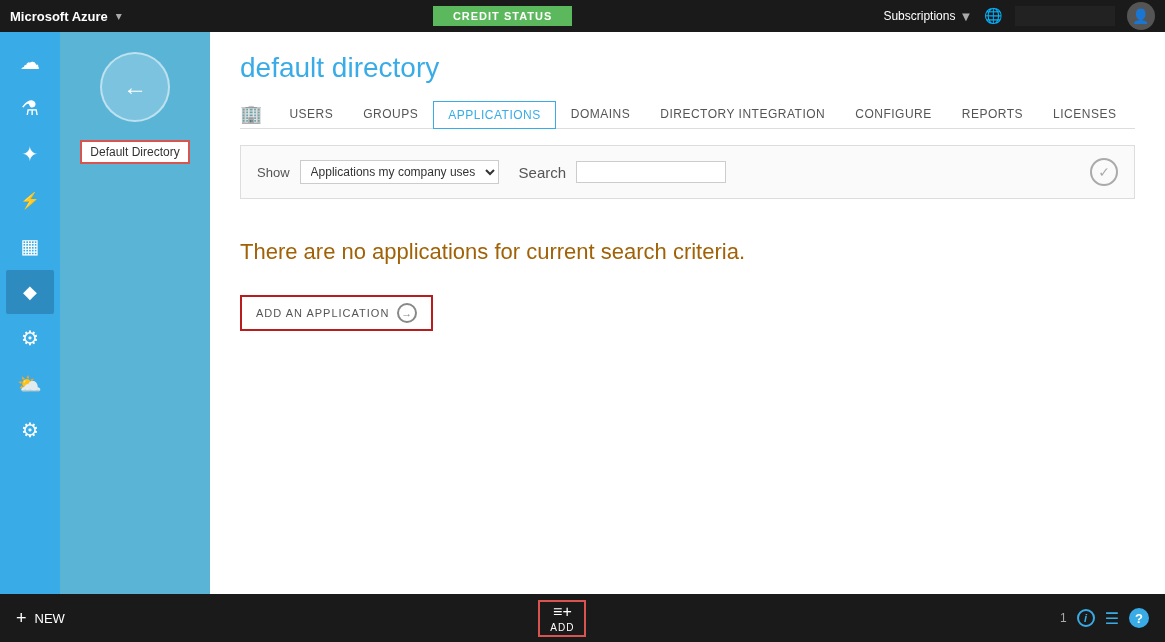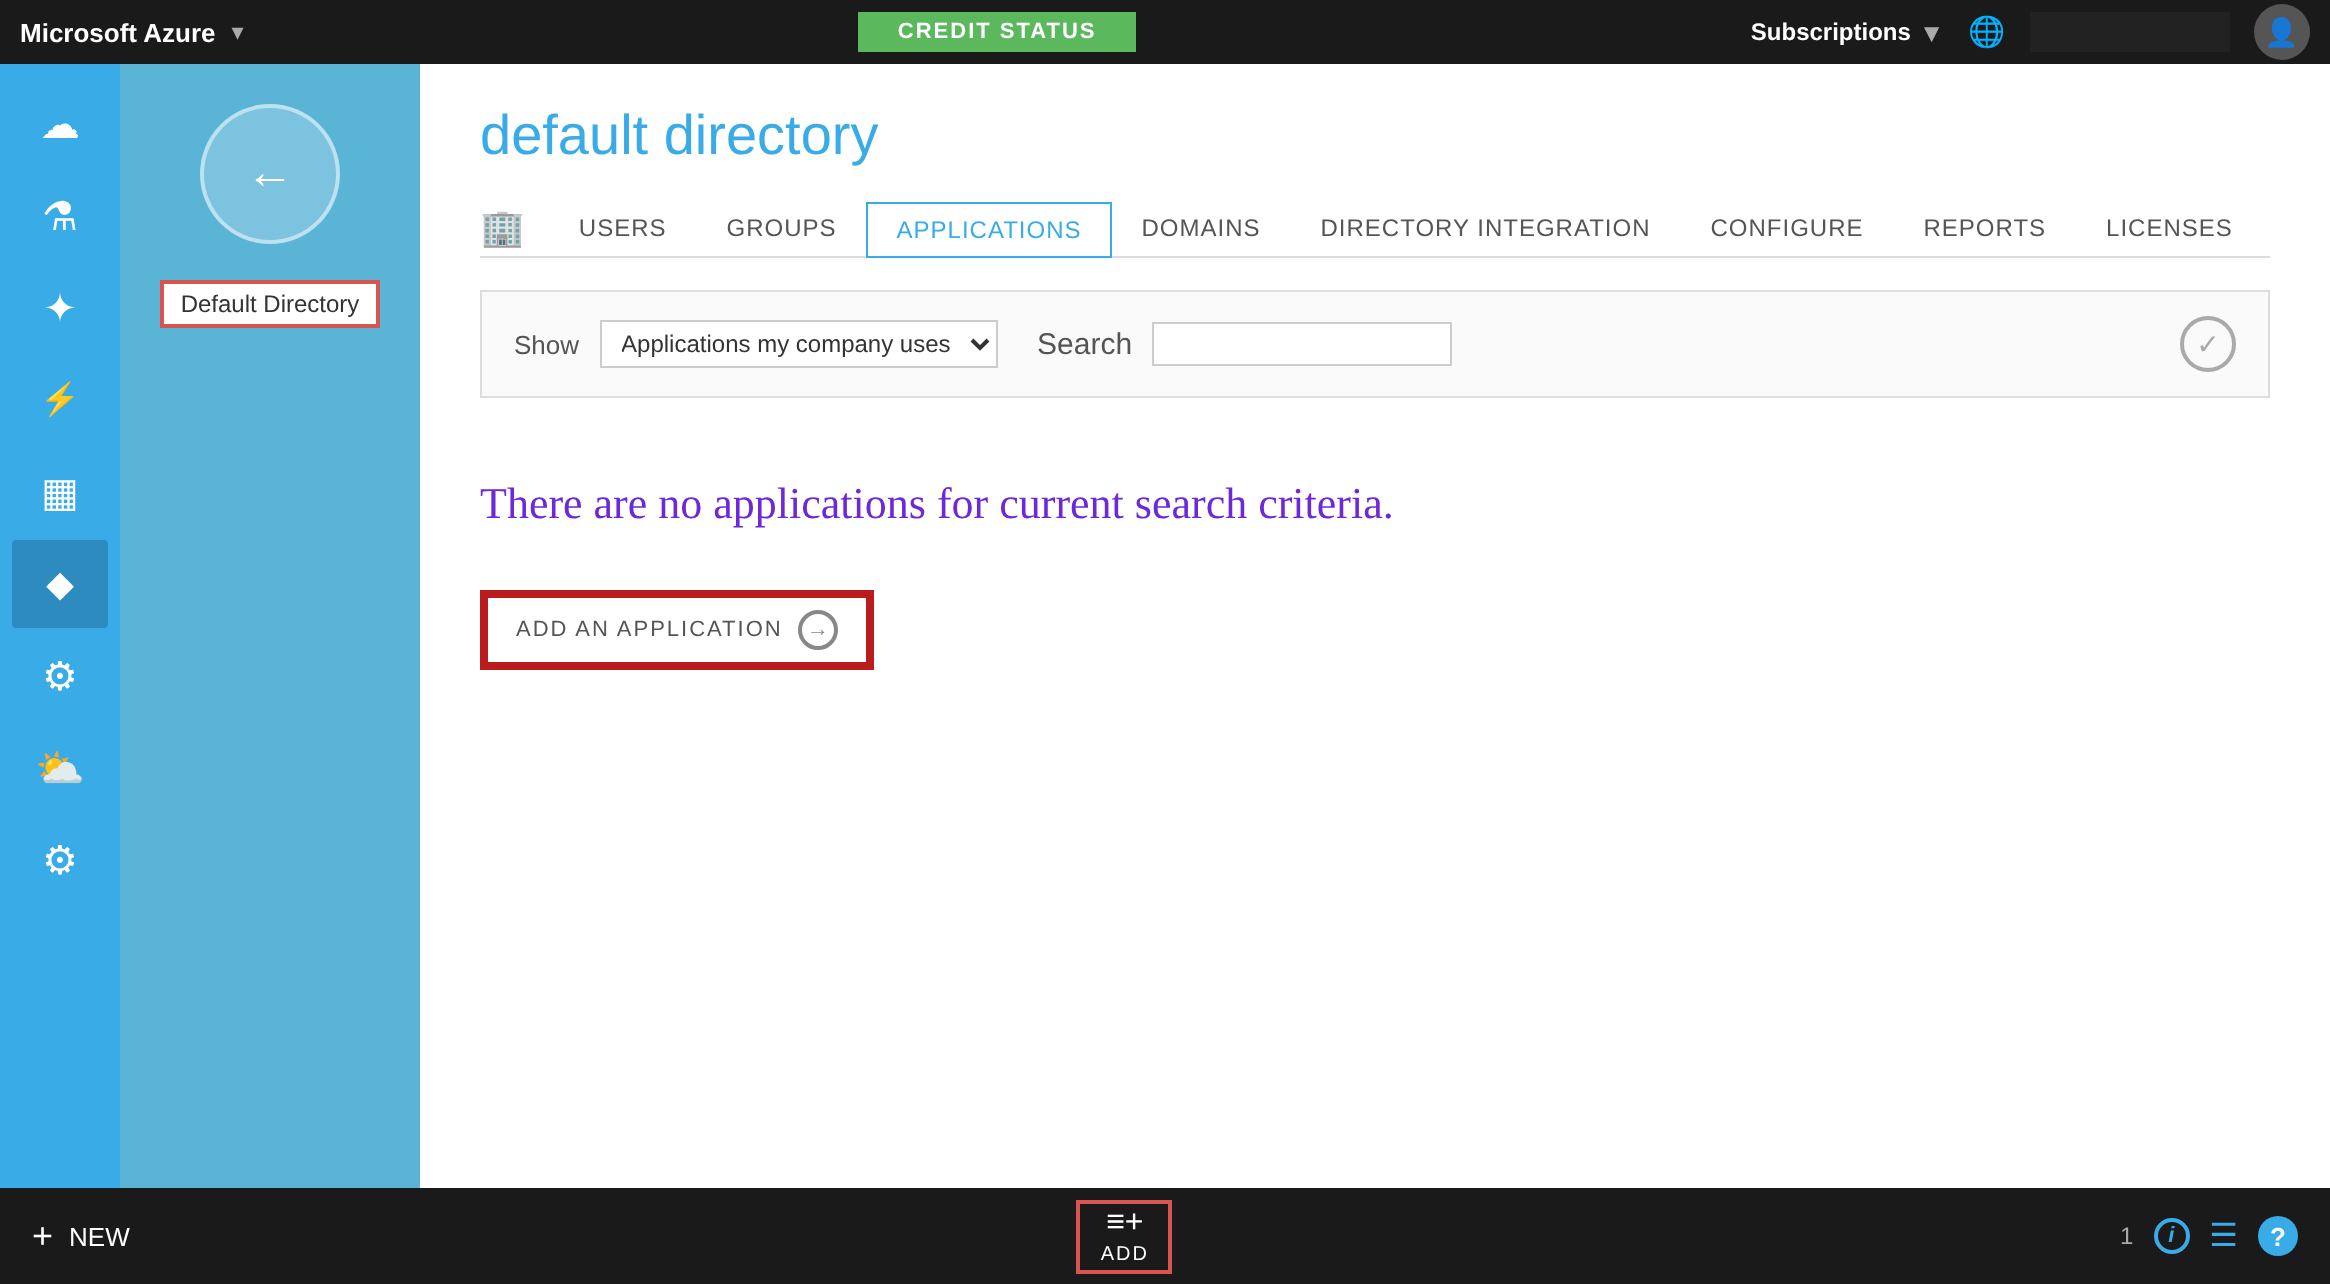--- a/index.html
+++ b/index.html
@@ -47,21 +47,20 @@
       align-items: center;
       gap: 12px;
     }
     .subscriptions-btn {
       color: #fff;
       font-size: 12px;
       display: flex;
       align-items: flex-start;
       gap: 4px;
       cursor: pointer;
-      font-weight: bold;
     }
     .globe-icon-btn {
       color: #fff;
       font-size: 15px;
       cursor: pointer;
     }
     .user-bar {
       background: #222;
       width: 100px;
       height: 20px;
@@ -229,33 +228,32 @@
       align-items: center;
       justify-content: center;
       color: #aaa;
       font-size: 14px;
       cursor: pointer;
     }
 
     
     .empty-state {
       margin-top: 40px;
-      color: #6d28d9;
+      color: #a16207;
       font-size: 22px;
       font-weight: 300;
       margin-bottom: 30px;
-      font-family: Liberation Serif, serif;
     }
 
     
     .add-app-btn {
       display: inline-flex;
       align-items: center;
       gap: 8px;
-      border: 4px solid #b91c1c;
+      border: 2px solid #b91c1c;
       color: #555;
       font-size: 11px;
       letter-spacing: 1px;
       text-transform: uppercase;
       padding: 6px 14px;
       cursor: pointer;
       background: #fff;
     }
     .arrow-circle {
       width: 20px;

